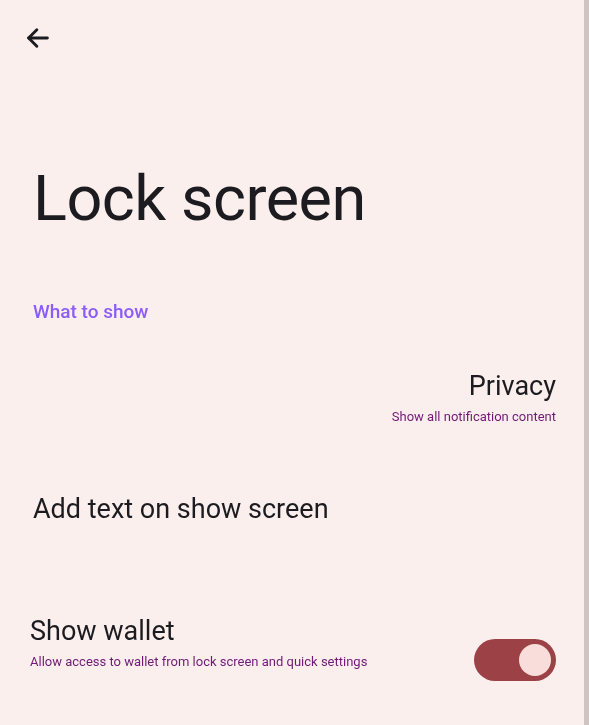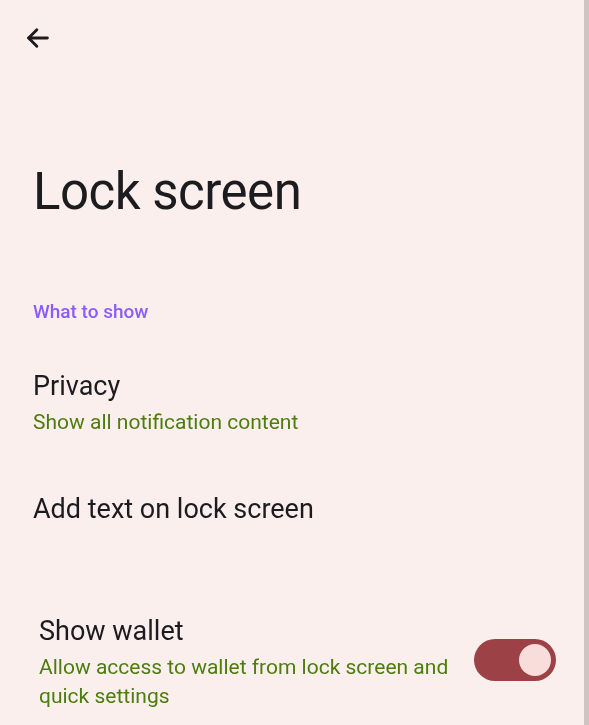--- a/index.html
+++ b/index.html
@@ -37,69 +37,70 @@
       background: transparent;
     }
     .back-button svg {
       width: 28px;
       height: 28px;
     }
     .page-title {
       position: absolute;
       top: 162px;
       left: 33px;
-      font-size: 51px;
+      font-size: 63px;
       font-weight: 400;
       letter-spacing: -0.5px;
     }
     .section-header {
       position: absolute;
       top: 300px;
       left: 33px;
       font-size: 19px;
       font-weight: 500;
       color: #8b5cf6;
     }
     .setting-item-1 {
       position: absolute;
       top: 370px;
       left: 33px;
       right: 33px;
       cursor: pointer;
+      text-align: right;
     }
     .setting-item-2 {
       position: absolute;
       top: 493px;
       left: 33px;
       right: 33px;
       cursor: pointer;
     }
     .setting-item-3 {
       position: absolute;
       top: 615px;
-      left: 39px;
+      left: 30px;
       right: 33px;
       cursor: pointer;
       display: flex;
       align-items: flex-start;
       justify-content: space-between;
     }
     .setting-content {
       flex: 1;
     }
     .setting-title {
       font-size: 27px;
       font-weight: 400;
       color: #1c1b1f;
       margin-bottom: 6px;
     }
     .setting-subtitle {
-      font-size: 21px;
+      font-size: 13px;
       font-weight: 400;
-      color: #4d7c0f;
+      color: #701a75;
       line-height: 1.4;
     }
     .toggle-switch {
       width: 82px;
       height: 42px;
       background: #9c4146;
       border-radius: 21px;
       position: relative;
       margin-top: 24px;
       margin-left: 10px;
@@ -130,21 +131,21 @@
 <h1 class="page-title">Lock screen</h1>
 
 <div class="section-header">What to show</div>
 
 <div class="setting-item-1">
   <div class="setting-title">Privacy</div>
   <div class="setting-subtitle">Show all notification content</div>
 </div>
 
 <div class="setting-item-2">
-  <div class="setting-title">Add text on lock screen</div>
+  <div class="setting-title">Add text on show screen</div>
 </div>
 
 <div class="setting-item-3">
   <div class="setting-content">
     <div class="setting-title">Show wallet</div>
     <div class="setting-subtitle">Allow access to wallet from lock screen and quick settings</div>
   </div>
   <div class="toggle-switch">
     <div class="toggle-thumb"></div>
   </div>

